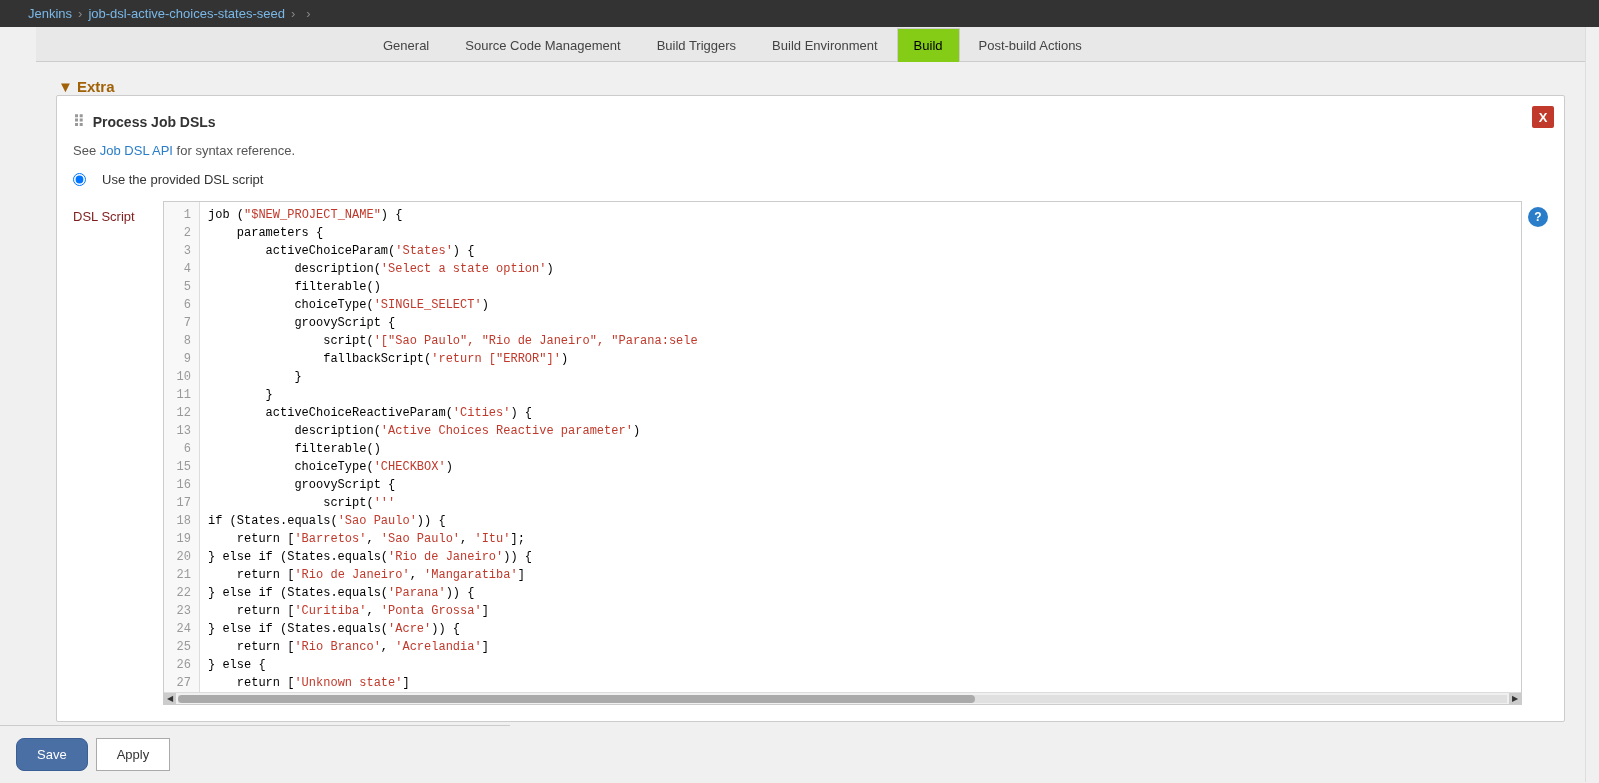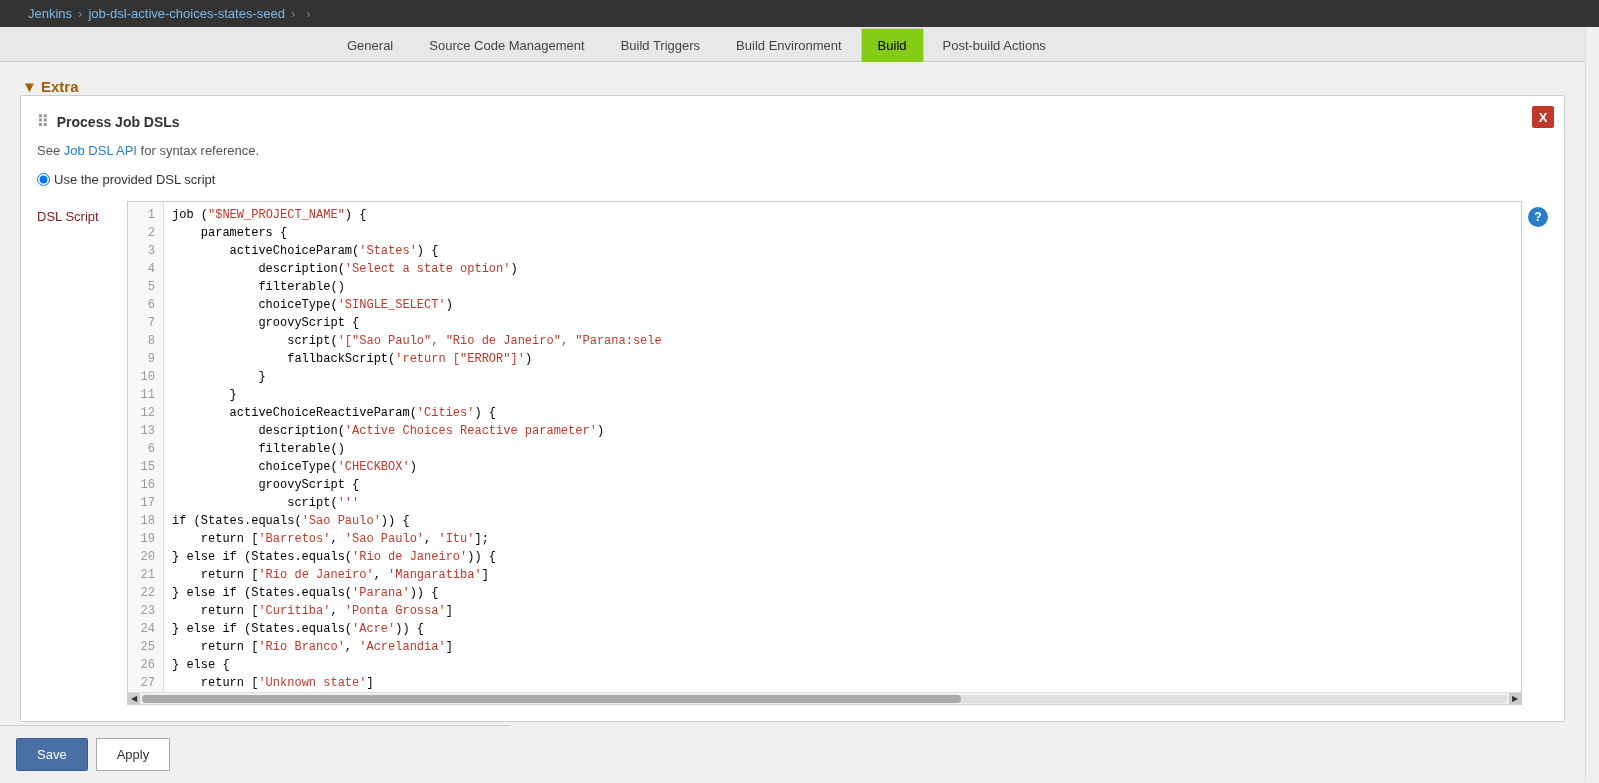--- a/index.html
+++ b/index.html
@@ -30,20 +30,21 @@
     .main-container {
       display: flex;
       height: calc(100vh - 28px);
     }
 
     
     .content-area {
       flex: 1;
       background: #f0f0f0;
       overflow: auto;
+      padding-left: 36px;
     }
 
     
     .tabs-bar {
       background: #e8e8e8;
       border-bottom: 1px solid #ccc;
       display: flex;
       align-items: flex-end;
       padding: 0 0 0 330px;
     }
@@ -131,21 +132,21 @@
 
     .info-text a {
       color: #2a7dc9;
       text-decoration: none;
     }
 
     
     .radio-option {
       display: flex;
       align-items: center;
-      gap: 4px;
+      gap: 16px;
       margin-bottom: 14px;
     }
     .radio-option input[type=radio] { cursor: pointer; }
     .radio-option label { font-size: 13px; cursor: pointer; }
 
     
     .dsl-row {
       display: flex;
       gap: 10px;
       align-items: flex-start;
@@ -263,21 +264,21 @@
       padding: 12px 16px;
       display: flex;
       gap: 8px;
       border-top: 1px solid #ccc;
     }
 
     .btn-save {
       background: #4a6fa5;
       color: #fff;
       border: 1px solid #3a5f95;
-      border-radius: 2px;
+      border-radius: 8px;
       padding: 8px 20px;
       font-size: 13px;
       cursor: pointer;
     }
 
     .btn-apply {
       background: #fff;
       color: #333;
       border: 1px solid #aaa;
       border-radius: 0;

